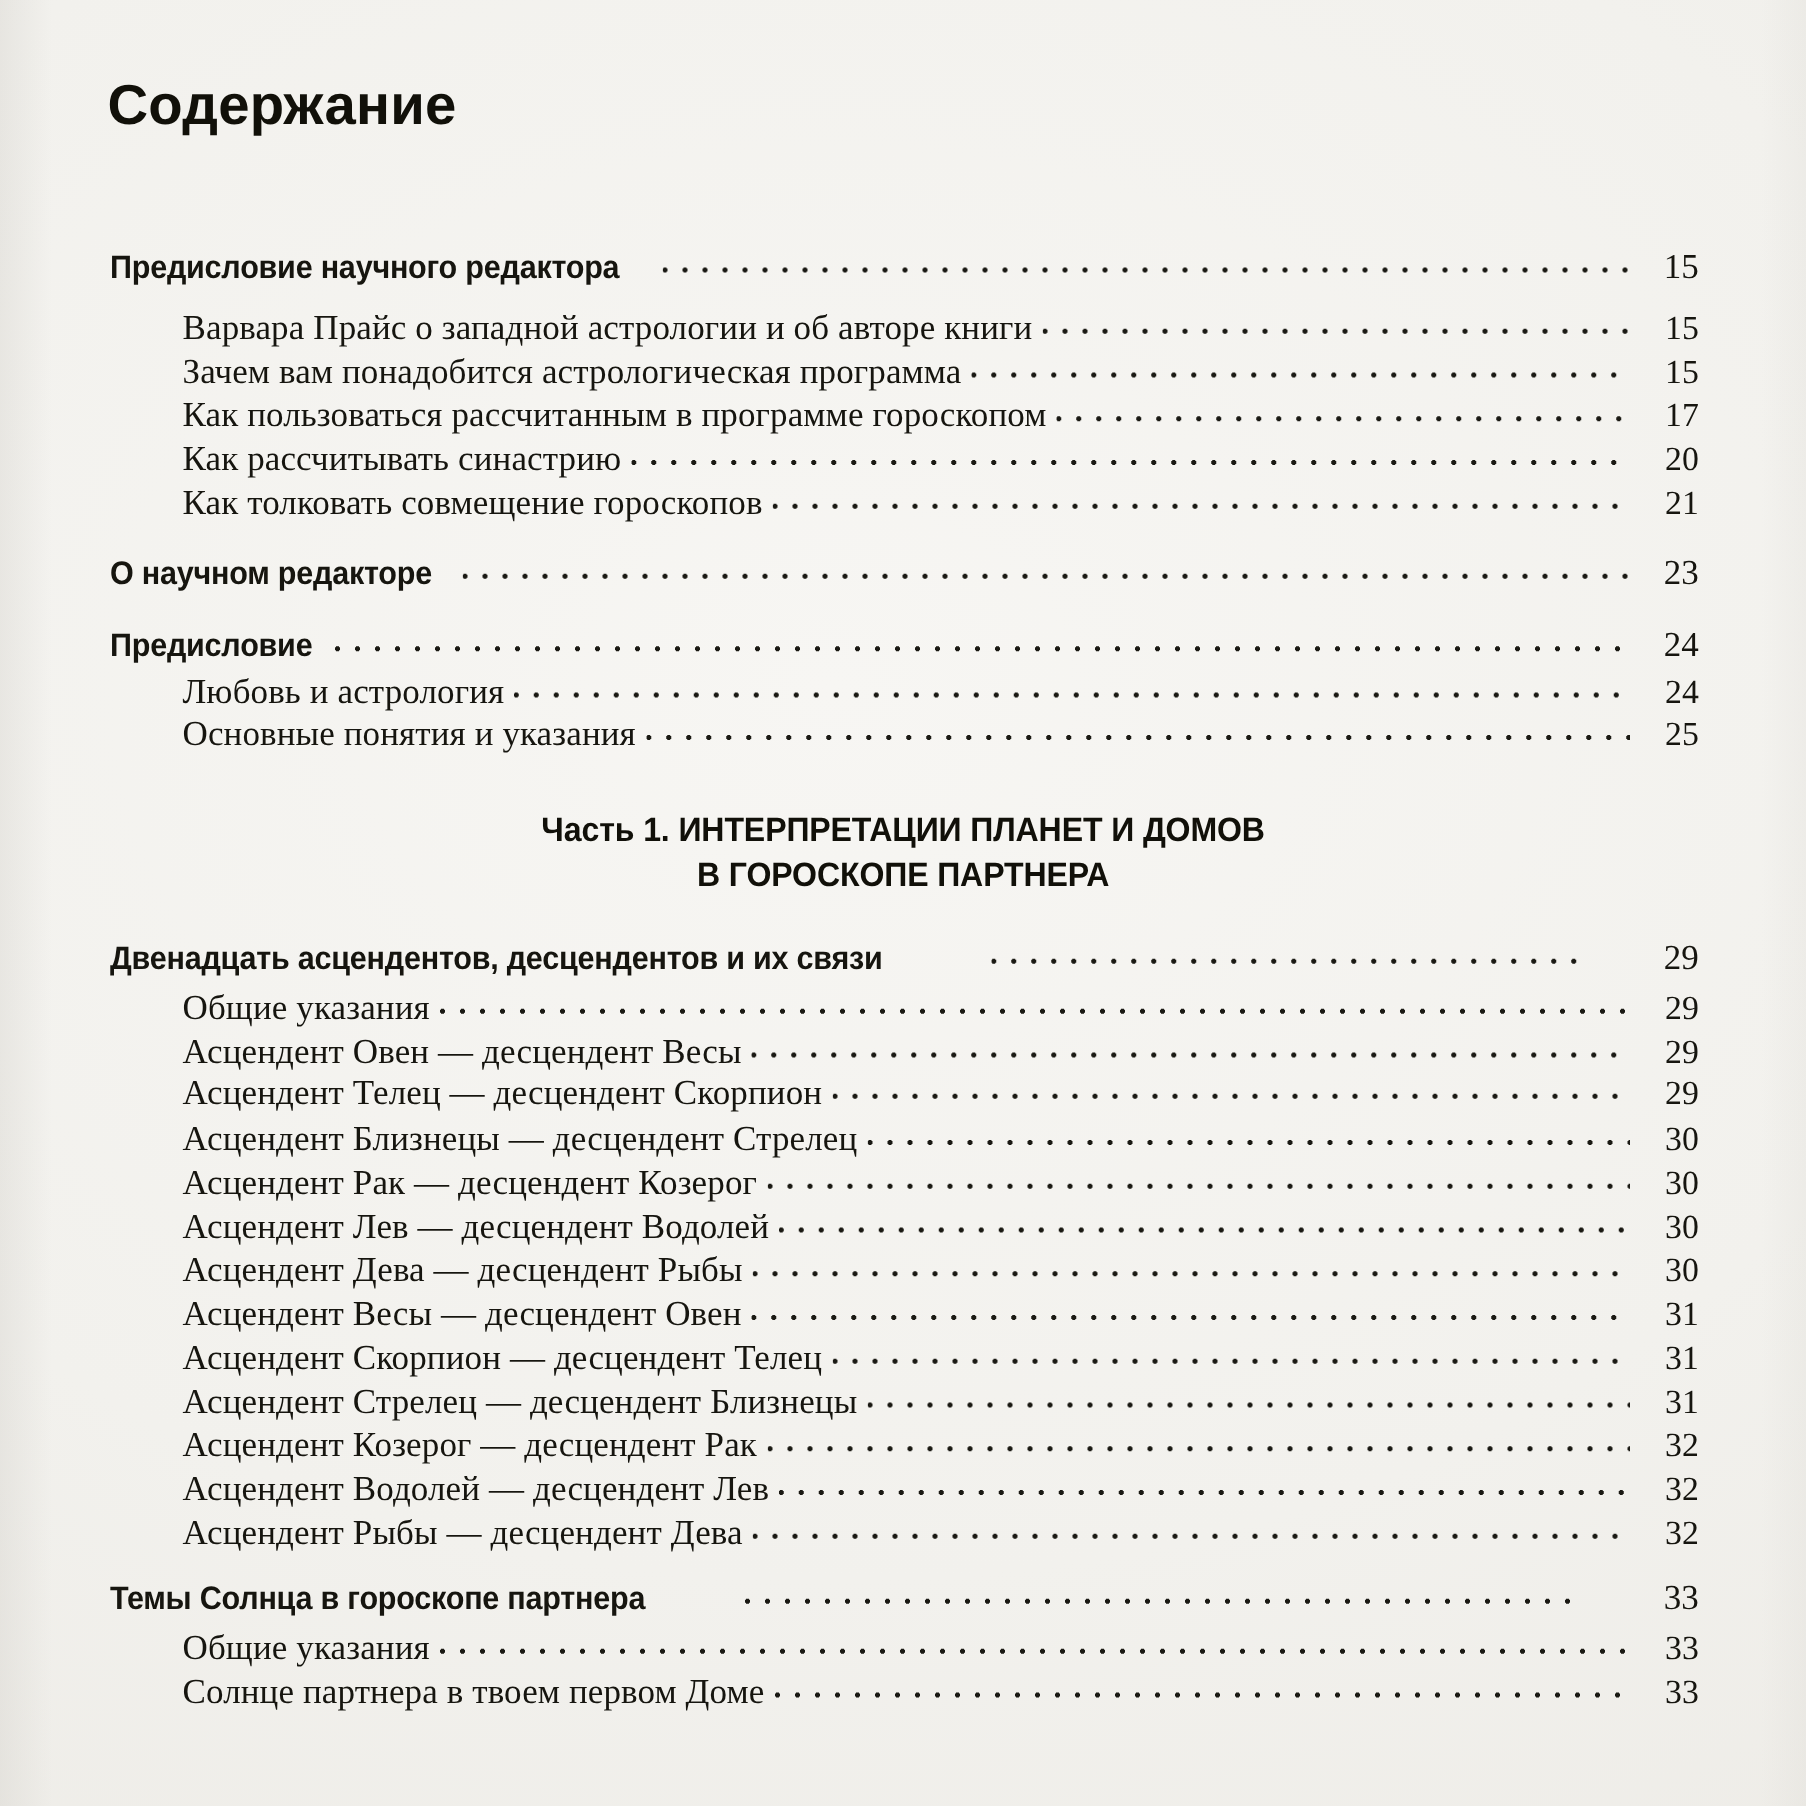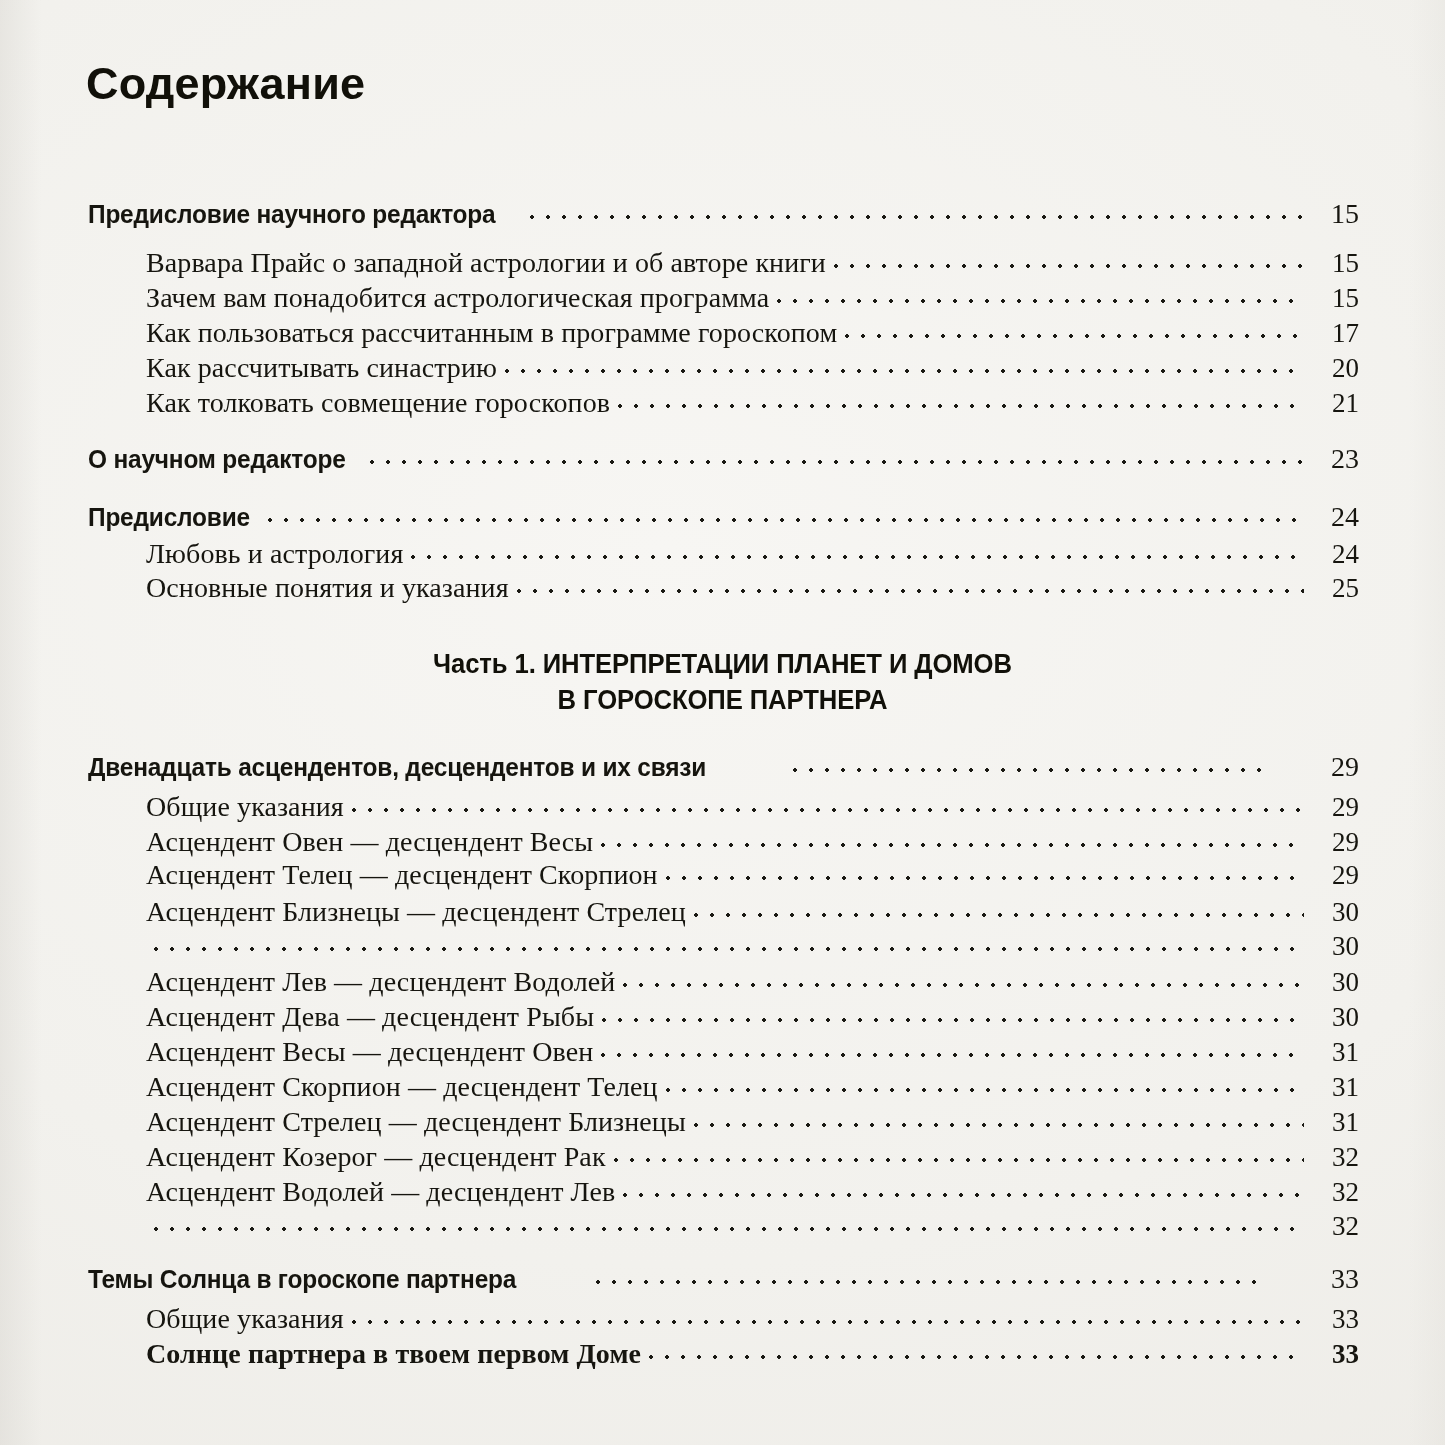--- a/index.html
+++ b/index.html
@@ -192,20 +192,21 @@
         <span class="label">Асцендент Телец — десцендент Скорпион</span>
         <span class="leader"></span>
         <span class="page">29</span>
       </div>
       <div class="row lvl2" style="top: 896px;">
         <span class="label">Асцендент Близнецы — десцендент Стрелец</span>
         <span class="leader"></span>
         <span class="page">30</span>
       </div>
       <div class="row lvl2" style="top: 931px;">
+        <span class="label">Асцендент Рак — десцендент Козерог</span>
         <span class="leader"></span>
         <span class="page">30</span>
       </div>
       <div class="row lvl2" style="top: 966px;">
         <span class="label">Асцендент Лев — десцендент Водолей</span>
         <span class="leader"></span>
         <span class="page">30</span>
       </div>
       <div class="row lvl2" style="top: 1001px;">
         <span class="label">Асцендент Дева — десцендент Рыбы</span>
@@ -231,33 +232,34 @@
         <span class="label">Асцендент Козерог — десцендент Рак</span>
         <span class="leader"></span>
         <span class="page">32</span>
       </div>
       <div class="row lvl2" style="top: 1176px;">
         <span class="label">Асцендент Водолей — десцендент Лев</span>
         <span class="leader"></span>
         <span class="page">32</span>
       </div>
       <div class="row lvl2" style="top: 1211px;">
+        <span class="label">Асцендент Рыбы — десцендент Дева</span>
         <span class="leader"></span>
         <span class="page">32</span>
       </div>
       <div class="row lvl1" style="top: 1263px; gap: 44px;">
         <span class="label">Темы Солнца в гороскопе партнера</span>
         <span class="leader"></span>
         <span class="page">33</span>
       </div>
       <div class="row lvl2" style="top: 1303px;">
         <span class="label">Общие указания</span>
         <span class="leader"></span>
         <span class="page">33</span>
       </div>
-      <div class="row lvl2" style="top: 1338px; font-weight: bold;">
+      <div class="row lvl2" style="top: 1338px;">
         <span class="label">Солнце партнера в твоем первом Доме</span>
         <span class="leader"></span>
         <span class="page">33</span>
       </div>
     </div>
 
 </div>
 
 </body></html>

